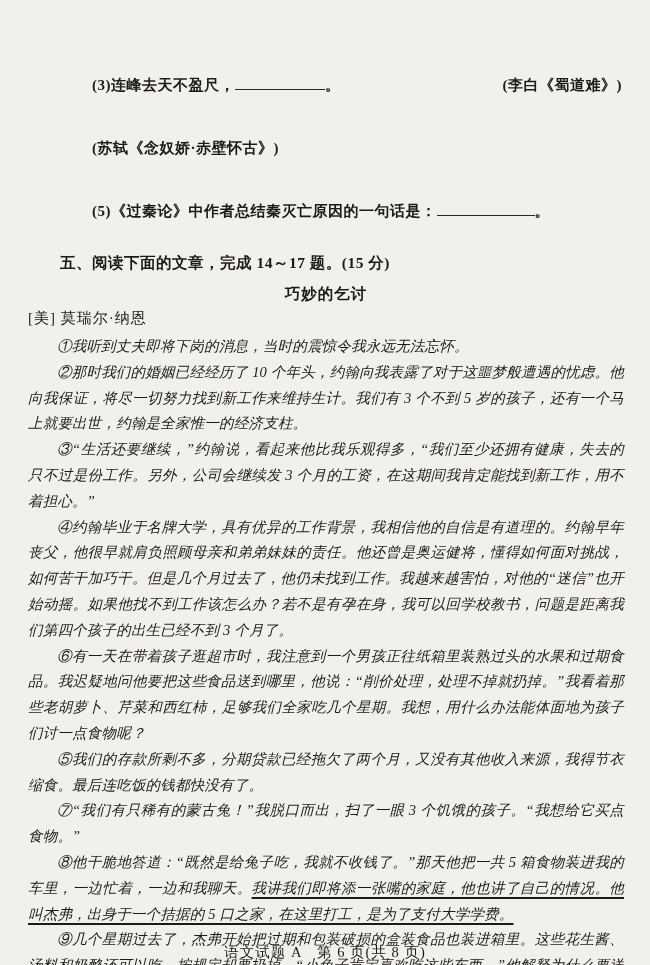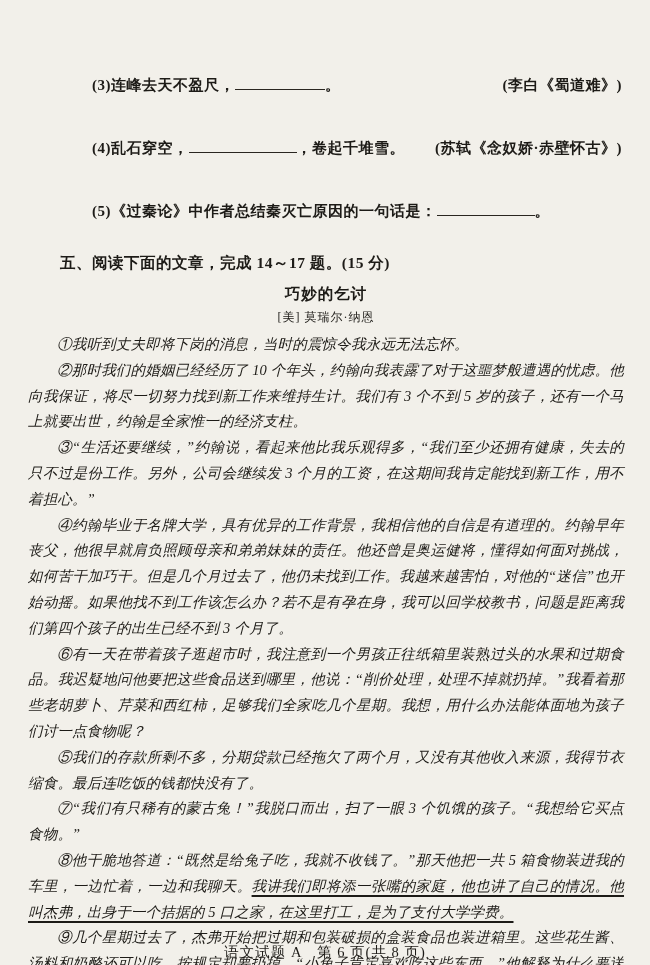--- a/index.html
+++ b/index.html
@@ -51,22 +51,21 @@
   }
   .passage-title {
     margin-top: 10px;
     text-align: center;
     font-size: 15.5px;
     font-weight: bold;
     letter-spacing: 1px;
   }
   .passage-author {
     margin-top: 4px;
-    text-align: center;
-    font-size: 12px;
+    font-size: 15px;
     letter-spacing: 1px;
   }
   .passage { margin-top: 6px; }
   .para {
     margin: 0;
     font-size: 14.5px;
     line-height: 25.8px;
     text-align: justify;
     text-indent: 2em;
     font-style: italic;           
@@ -99,23 +98,20 @@
     <div class="recitation">
 
       <div class="rec-row">
         <div class="rec-left">
           <span>(3)连峰去天不盈尺，</span><span class="blank w90"></span><span>。</span>
         </div>
         <div class="rec-attr">(李白《蜀道难》)</div>
       </div>
 
       <div class="rec-row">
-        <div class="rec-left">
-          <span>(4)乱石穿空，</span><span class="blank w108"></span><span>，卷起千堆雪。</span>
-        </div>
         <div class="rec-attr">(苏轼《念奴娇·赤壁怀古》)</div>
       </div>
 
       <div class="rec-row">
         <div class="rec-left">
           <span>(5)《过秦论》中作者总结秦灭亡原因的一句话是：</span><span class="blank w98"></span><span>。</span>
         </div>
         <div class="rec-attr"></div>
       </div>
 

